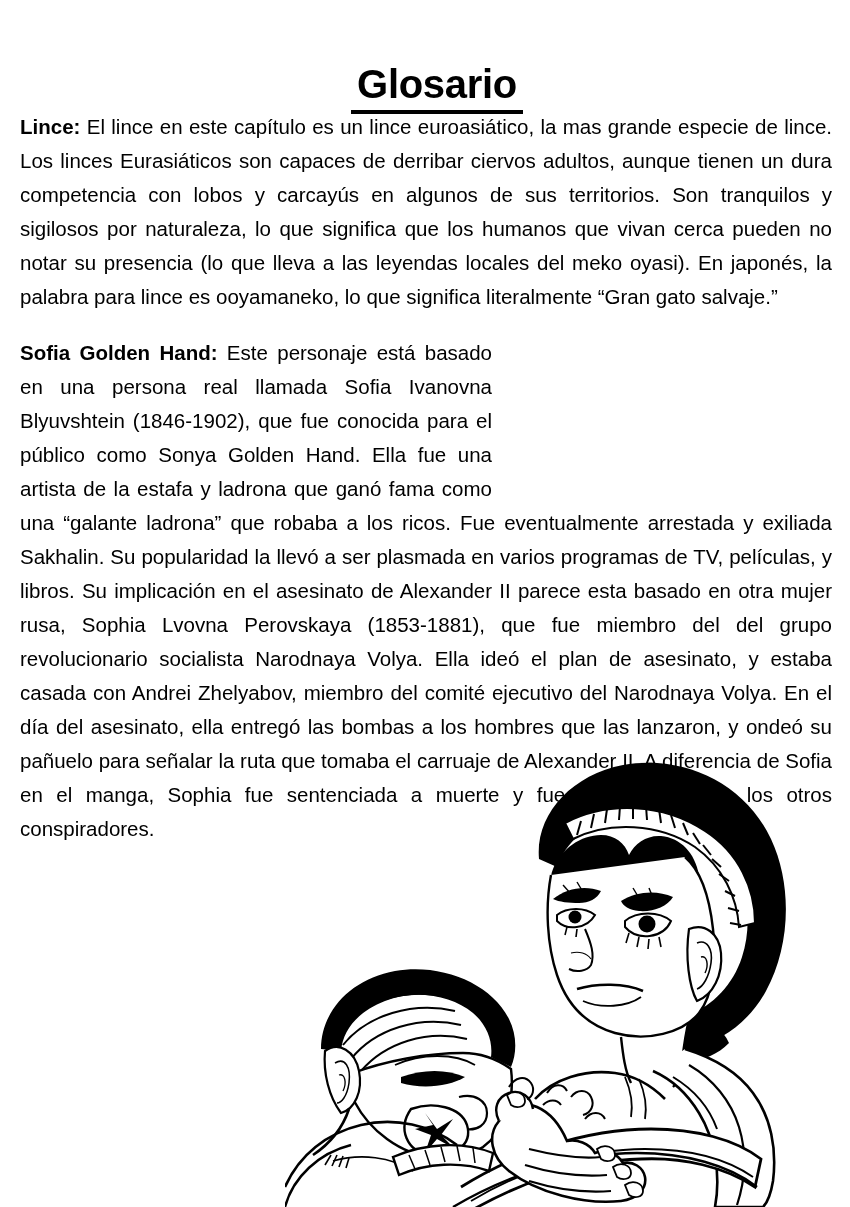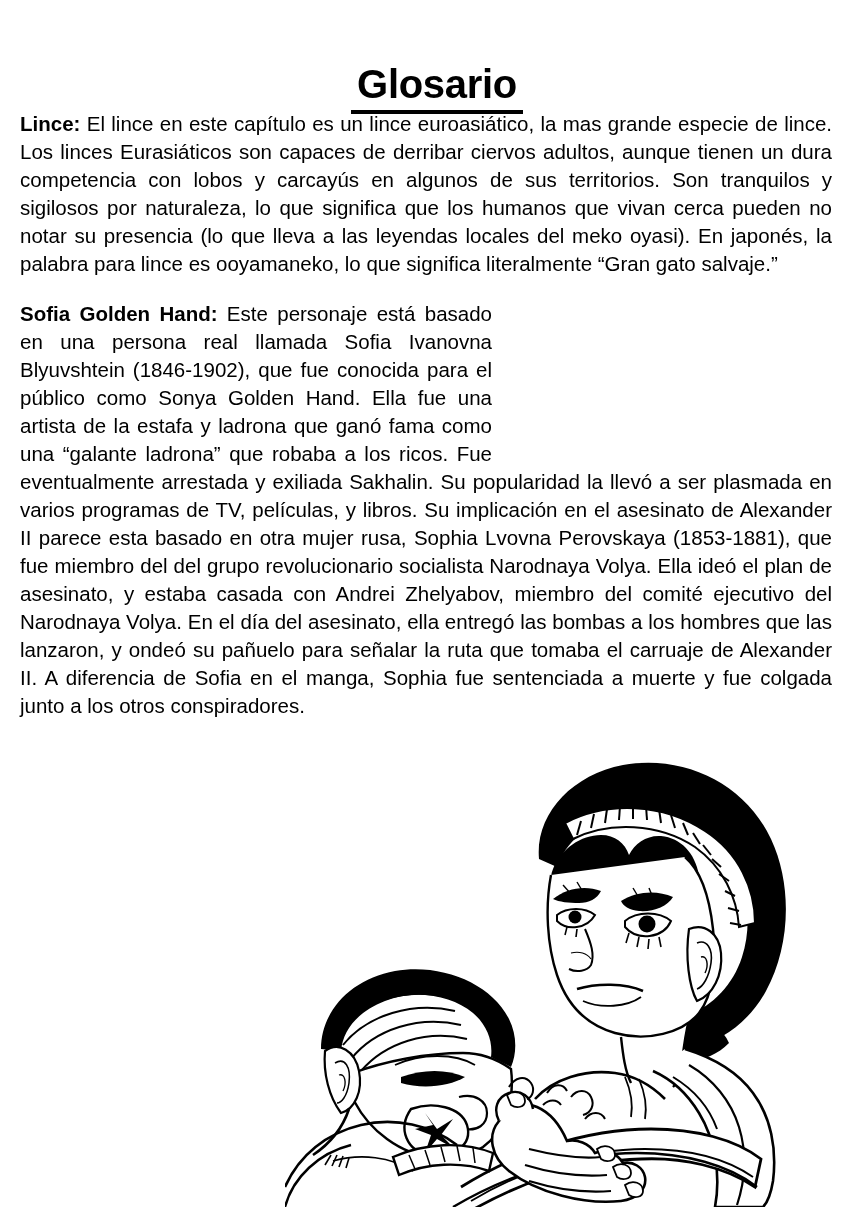--- a/index.html
+++ b/index.html
@@ -39,21 +39,21 @@
     padding: 0 6px 5px 6px;
   }
 
   
   .content {
     position: absolute;
     top: 110px;
     left: 20px;
     width: 812px;
     font-size: 20.5px;
-    line-height: 28px;
+    line-height: 34px;
     text-align: justify;
     text-justify: inter-word;
     hyphens: none;
   }
   .entry {
     margin: 0 0 22px 0;
   }
   .entry:last-child { margin-bottom: 0; }
   .term {
     font-weight: bold;

